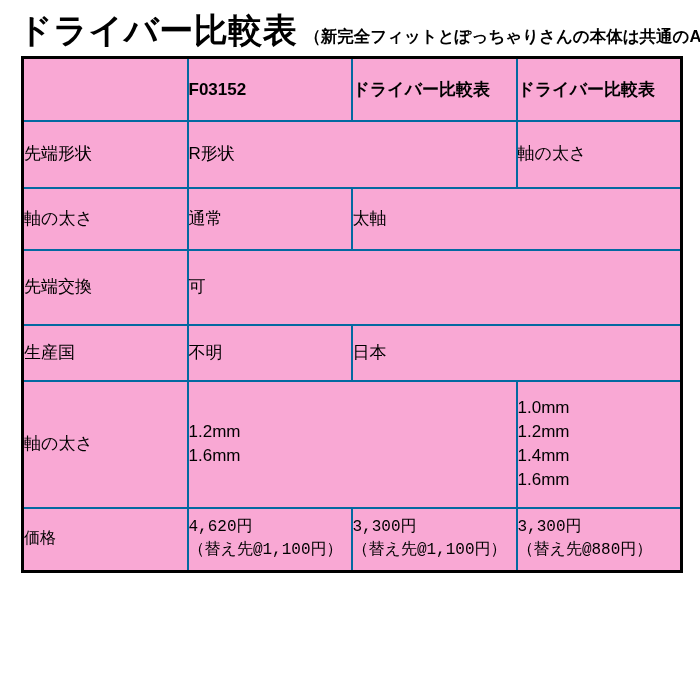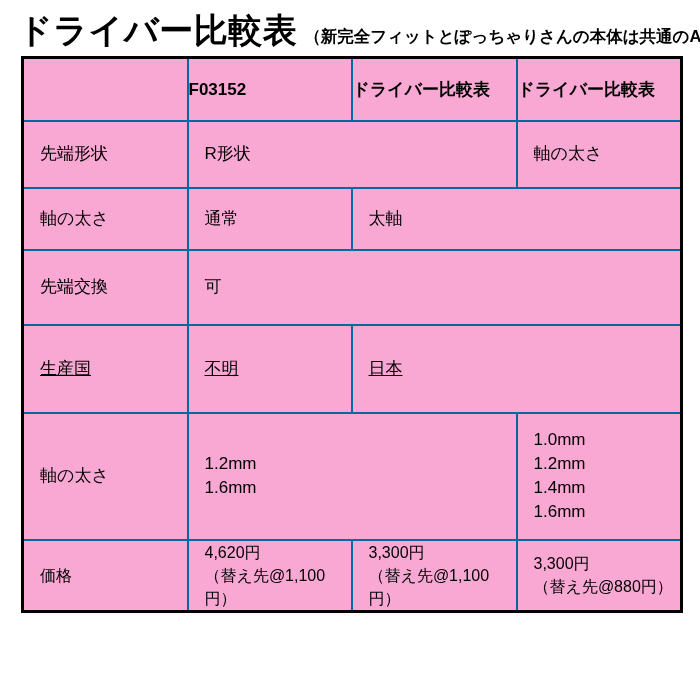--- a/index.html
+++ b/index.html
@@ -52,30 +52,29 @@
     font-size: 17px;
     line-height: 1.5;
     white-space: pre-line;
     background: #f9a8d4;
   }
   table.cmp th {
     font-weight: 700;
   }
   table.cmp td {
     font-weight: 400;
-    padding-left: 16px;
   }
   tr.r-head  { height: 63px; }
   tr.r-tip   { height: 67px; }
   tr.r-shaft { height: 62px; margin-left: 45px; }
   tr.r-repl  { height: 75px; }
-  tr.r-ctry  { height: 88px; text-decoration: underline; }
+  tr.r-ctry  { height: 56px; }
   tr.r-tips  { height: 127px; }
   tr.r-comp  { height: 84px; }
-  tr.r-price { height: 64px; }
+  tr.r-price { height: 64px; font-family: Liberation Mono, monospace; }
   tr.r-price td { font-size: 16px; line-height: 1.45; }
   tr.r-tips td.val { line-height: 1.42; }
 </style>
 </head>
 <body>
 
 <div class="title-wrap">
   <span class="title-main">ドライバー比較表</span>
   <span class="title-note">（新完全フィットとぽっちゃりさんの本体は共通のANEX製）</span>
 </div>

